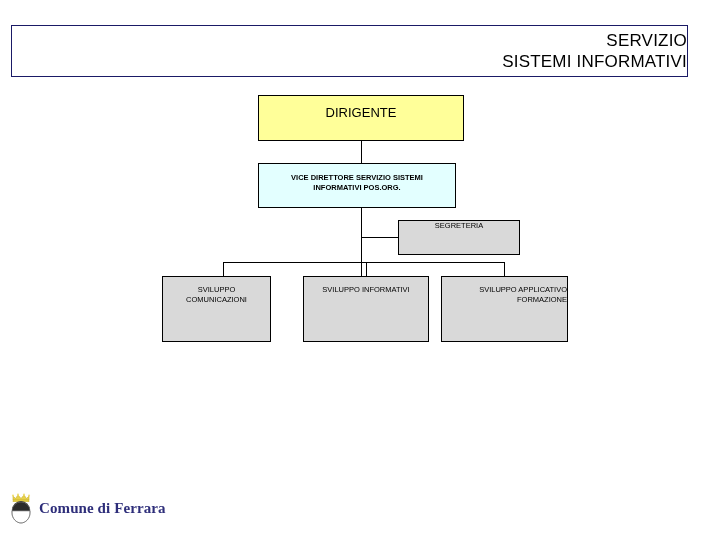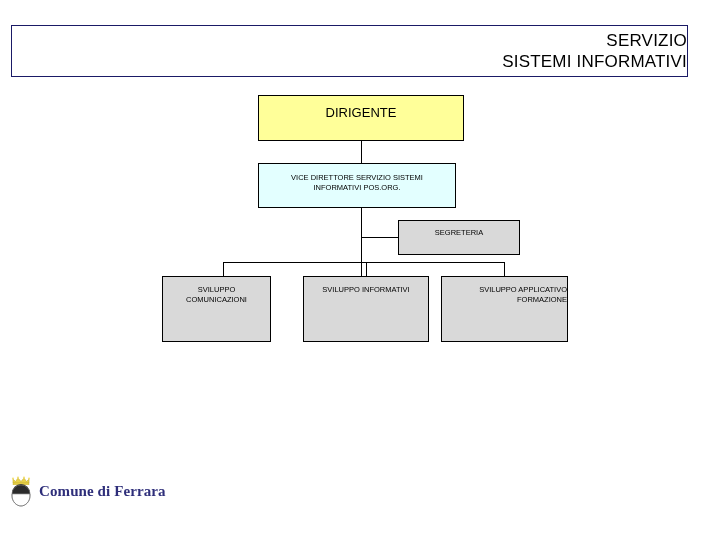--- a/index.html
+++ b/index.html
@@ -70,33 +70,33 @@
     left: 258px;
     top: 163px;
     width: 198px;
     height: 45px;
     background: #e3ffff;
   }
   .node-vice .node-text {
     font-size: 7.5px;
     line-height: 10px;
     padding-top: 9px;
+    font-weight: bold;
   }
 
   .node-segreteria {
     left: 398px;
     top: 220px;
     width: 122px;
     height: 35px;
     background: #d9d9d9;
   }
   .node-segreteria .node-text {
     font-size: 7.5px;
     line-height: 10px;
-    padding-top: 7px;
   }
 
   .node-unit {
     top: 276px;
     height: 66px;
     background: #d9d9d9;
   }
   .node-unit .node-text {
     font-size: 7.5px;
     line-height: 10px;
@@ -111,21 +111,21 @@
     position: absolute;
     background: #000000;
   }
   .vline { width: 1px; }
   .hline { height: 1px; }
 
   
   .footer {
     position: absolute;
     left: 8px;
-    top: 475px;
+    top: 492px;
     display: flex;
     align-items: center;
   }
   .crest {
     position: relative;
     width: 26px;
     height: 32px;
     margin-right: 5px;
   }
   .crest svg { display: block; }

